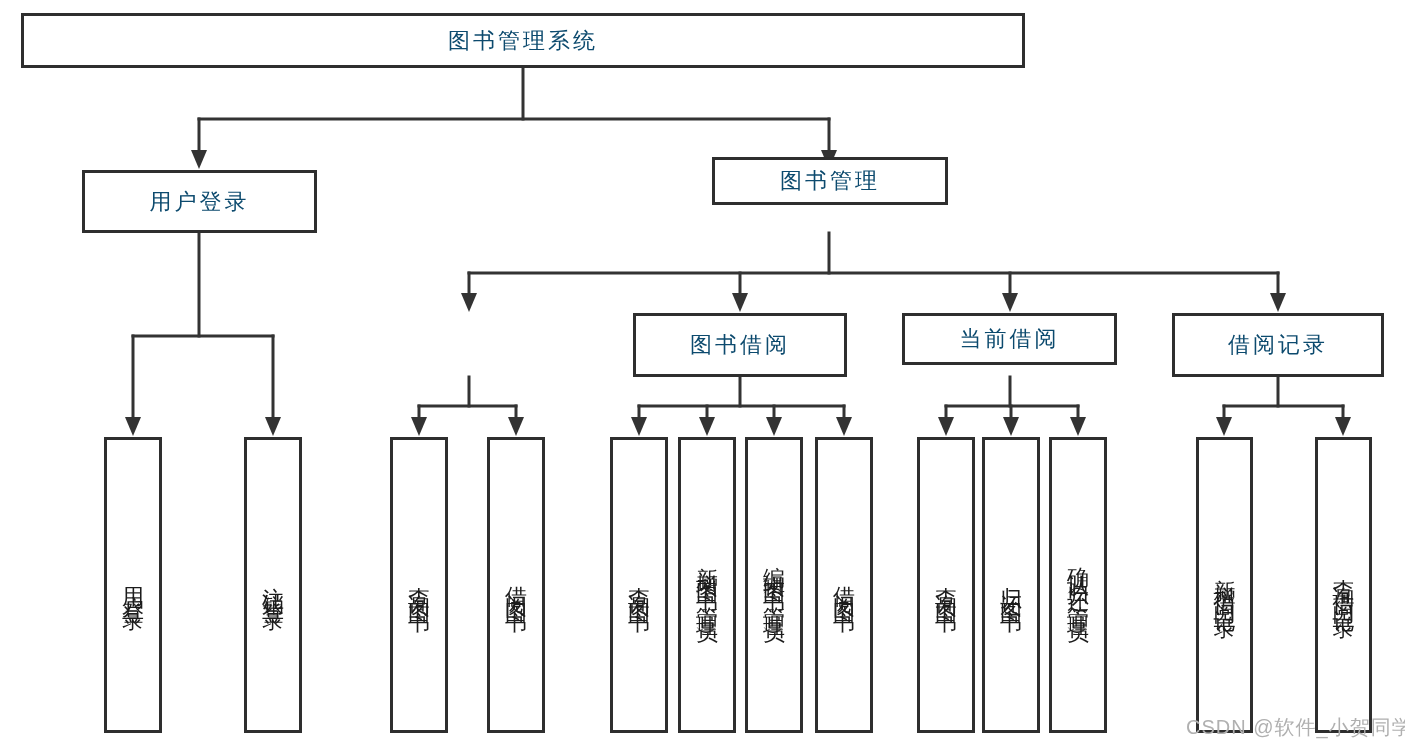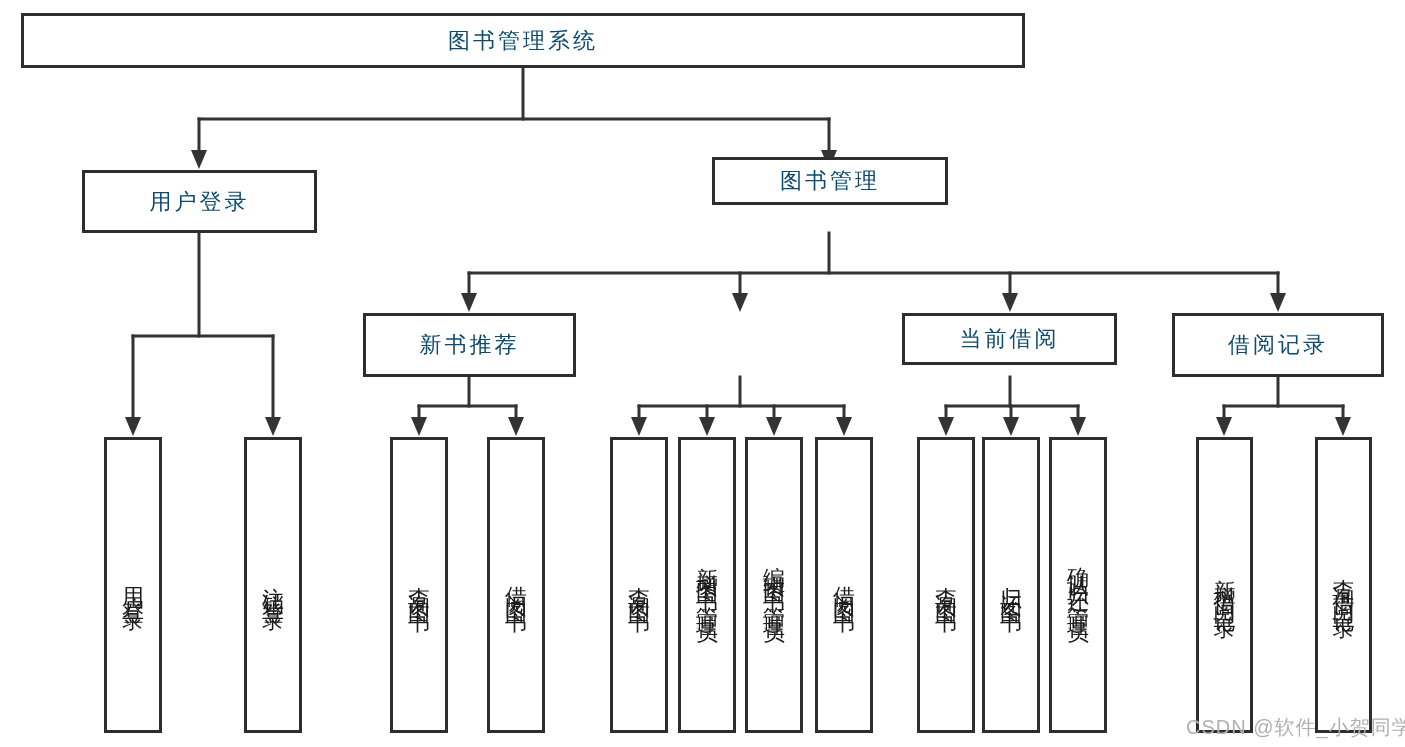--- a/index.html
+++ b/index.html
@@ -132,21 +132,21 @@
       <polygon points="1216,417 1232,417 1224,436"></polygon>
       <polygon points="1335,417 1351,417 1343,436"></polygon>
     </g>
   </svg>
 
   <div class="hbox" style="left:21px; top:13px; width:1004px; height:55px;">图书管理系统</div>
 
   <div class="hbox" style="left:82px; top:170px; width:235px; height:63px;">用户登录</div>
   <div class="hbox" style="left:712px; top:157px; width:236px; height:48px;">图书管理</div>
 
-  <div class="hbox" style="left:363px; top:313px; width:213px; height:64px;">新书推荐</div>
+  <div class="hbox" style="left:633px; top:313px; width:214px; height:64px;">图书借阅</div>
   <div class="hbox" style="left:902px; top:313px; width:215px; height:52px;">当前借阅</div>
   <div class="hbox" style="left:1172px; top:313px; width:212px; height:64px;">借阅记录</div>
 
   <div class="vbox" style="left:104px; top:437px; width:58px; height:296px;">
     <span class="vtext">用户登录</span>
   </div>
   <div class="vbox" style="left:244px; top:437px; width:58px; height:296px;">
     <span class="vtext">注销登录</span>
   </div>
 

